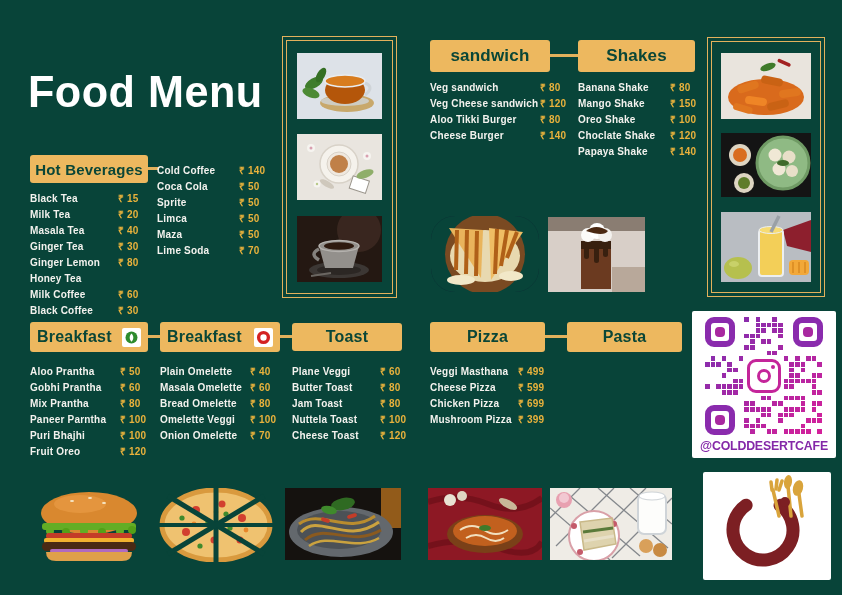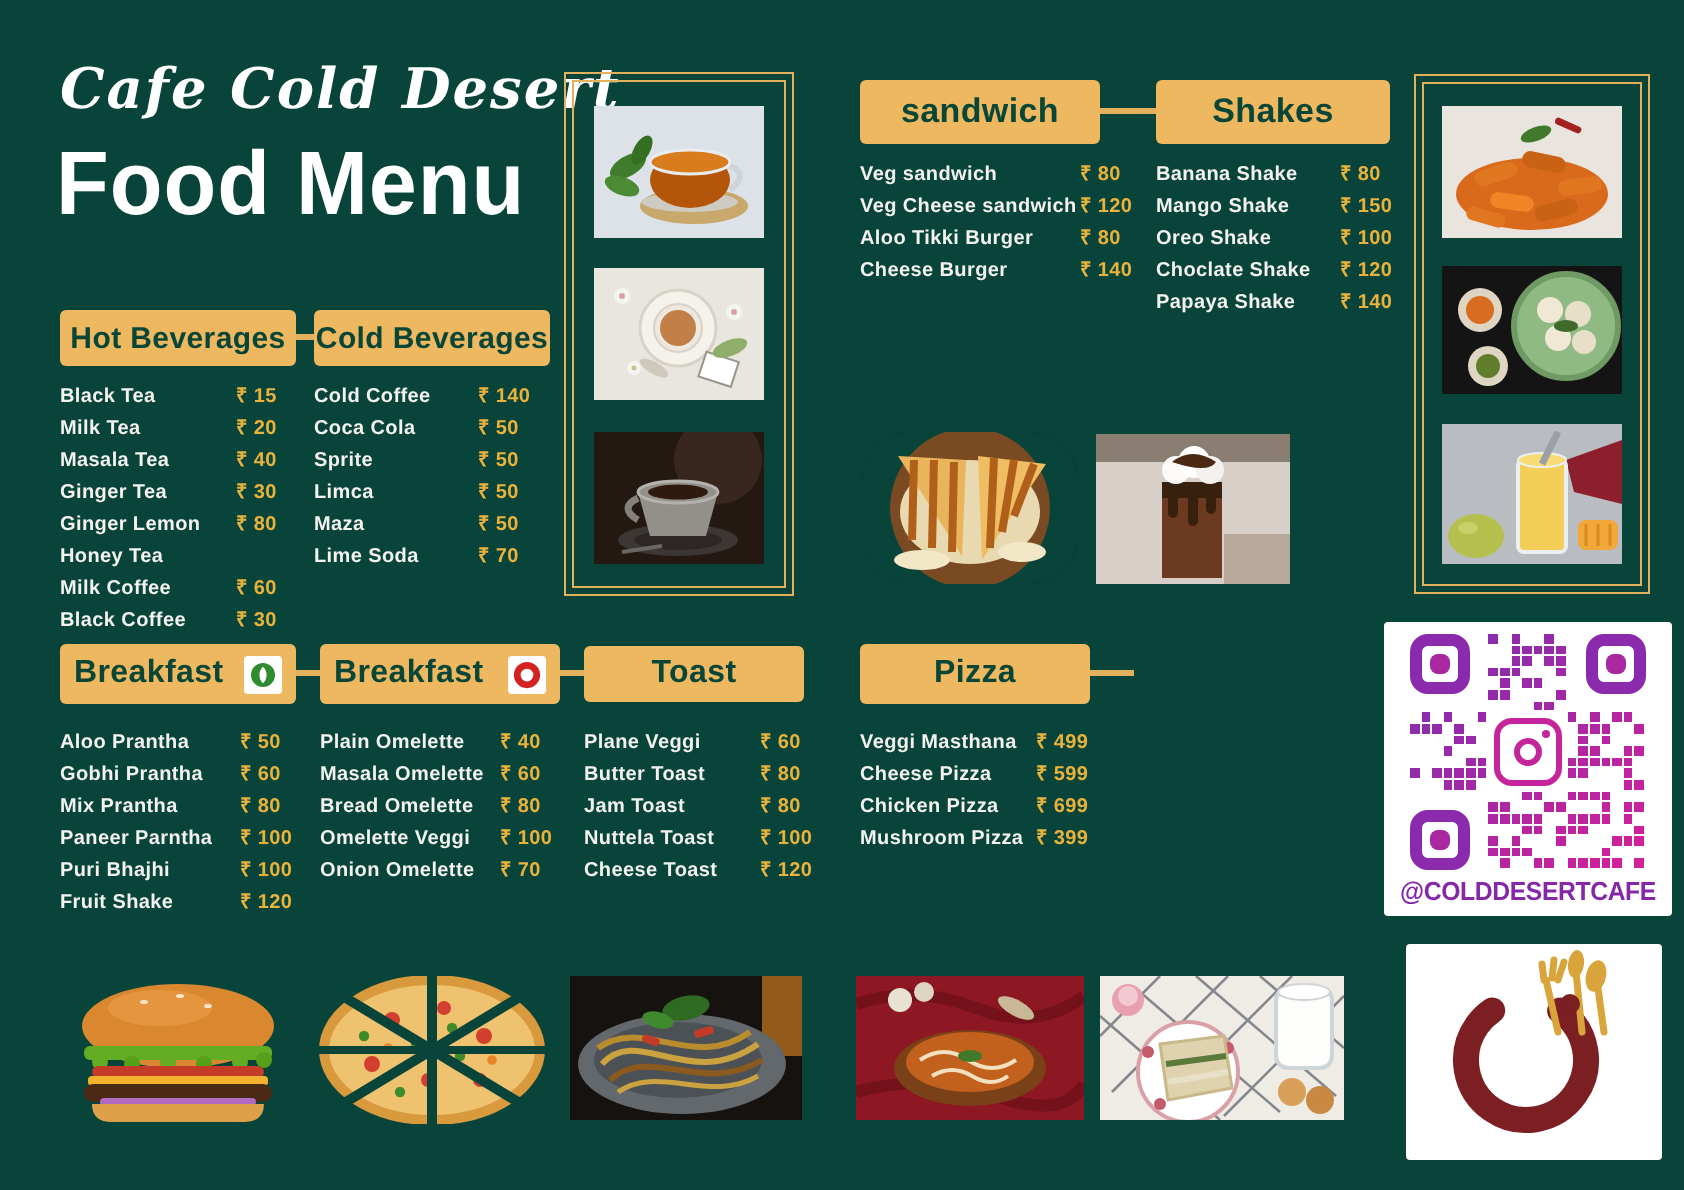--- a/index.html
+++ b/index.html
@@ -60,21 +60,20 @@
   
   .logo-card{position:absolute;left:703px;top:472px;width:128px;height:108px;background:#fff;border-radius:2px;}
   .logo-banner{position:absolute;left:9px;right:9px;top:47px;background:#7c1f23;color:#fff;
     font-size:10px;text-align:center;padding:4px 0;letter-spacing:.3px;border-radius:1px;z-index:2;}
 </style>
 </head>
 <body>
 
 <div class="canvas">
 
-  <div class="script-title">Cafe Cold Desert</div>
   <div class="main-title">Food Menu</div>
 
   <div class="connector" style="left:146px;top:167px;width:13px"></div>
   <div class="connector" style="left:550px;top:54px;width:28px"></div>
   <div class="connector" style="left:146px;top:335px;width:16px"></div>
   <div class="connector" style="left:278px;top:335px;width:16px"></div>
   <div class="connector" style="left:543px;top:335px;width:24px"></div>
 
   <section class="menu-section" style="left:30px;top:155px;width:128px">
     <div class="section-header" style="width:118px">
@@ -118,23 +117,20 @@
         </div>
 
         <div class="item-row">
           <span class="item-name">Black Coffee</span>
           <span class="item-price">₹ 30</span>
         </div>
       </div>
   </section>
 
   <section class="menu-section" style="left:157px;top:155px;width:122px">
-    <div class="section-header" style="width:118px">
-      <span>Cold Beverages</span>
-    </div>
     <div class="items" style="margin-top:10px">
 
         <div class="item-row">
           <span class="item-name">Cold Coffee</span>
           <span class="item-price">₹ 140</span>
         </div>
 
         <div class="item-row">
           <span class="item-name">Coca Cola</span>
           <span class="item-price">₹ 50</span>
@@ -254,21 +250,21 @@
           <span class="item-name">Paneer Parntha</span>
           <span class="item-price">₹ 100</span>
         </div>
 
         <div class="item-row">
           <span class="item-name">Puri Bhajhi</span>
           <span class="item-price">₹ 100</span>
         </div>
 
         <div class="item-row">
-          <span class="item-name">Fruit Shake</span>
+          <span class="item-name">Fruit Oreo</span>
           <span class="item-price">₹ 120</span>
         </div>
       </div>
   </section>
 
   <section class="menu-section" style="left:160px;top:322px;width:130px">
     <div class="section-header with-badge" style="width:120px;height:30px;font-size:16px">
       <span>Breakfast</span>
       <span class="badge">
         <svg viewBox="0 0 20 20">
@@ -360,20 +356,23 @@
         </div>
 
         <div class="item-row">
           <span class="item-name">Mushroom Pizza</span>
           <span class="item-price">₹ 399</span>
         </div>
       </div>
   </section>
 
   <section class="menu-section" style="left:567px;top:322px;width:120px">
+    <div class="section-header" style="width:115px;height:30px;font-size:16px">
+      <span>Pasta</span>
+    </div>
   </section>
 
   <div class="photo-frame" style="left:282px;top:36px;width:115px;height:262px">
     <div class="photo" style="width:85px;height:66px">
       <svg viewBox="0 0 85 66" preserveAspectRatio="none">
         <rect width="85" height="66" fill="#dde2e8"></rect>
         <ellipse cx="50" cy="50" rx="27" ry="9" fill="#c8a86b"></ellipse>
         <ellipse cx="48" cy="48" rx="24" ry="5" fill="#cfd4d8" opacity=".8"></ellipse>
         <ellipse cx="17" cy="30" rx="10" ry="5" fill="#3f7d2c" transform="rotate(-30 17 30)"></ellipse>
         <ellipse cx="14" cy="40" rx="9" ry="4.5" fill="#4c8a34" transform="rotate(20 14 40)"></ellipse>

